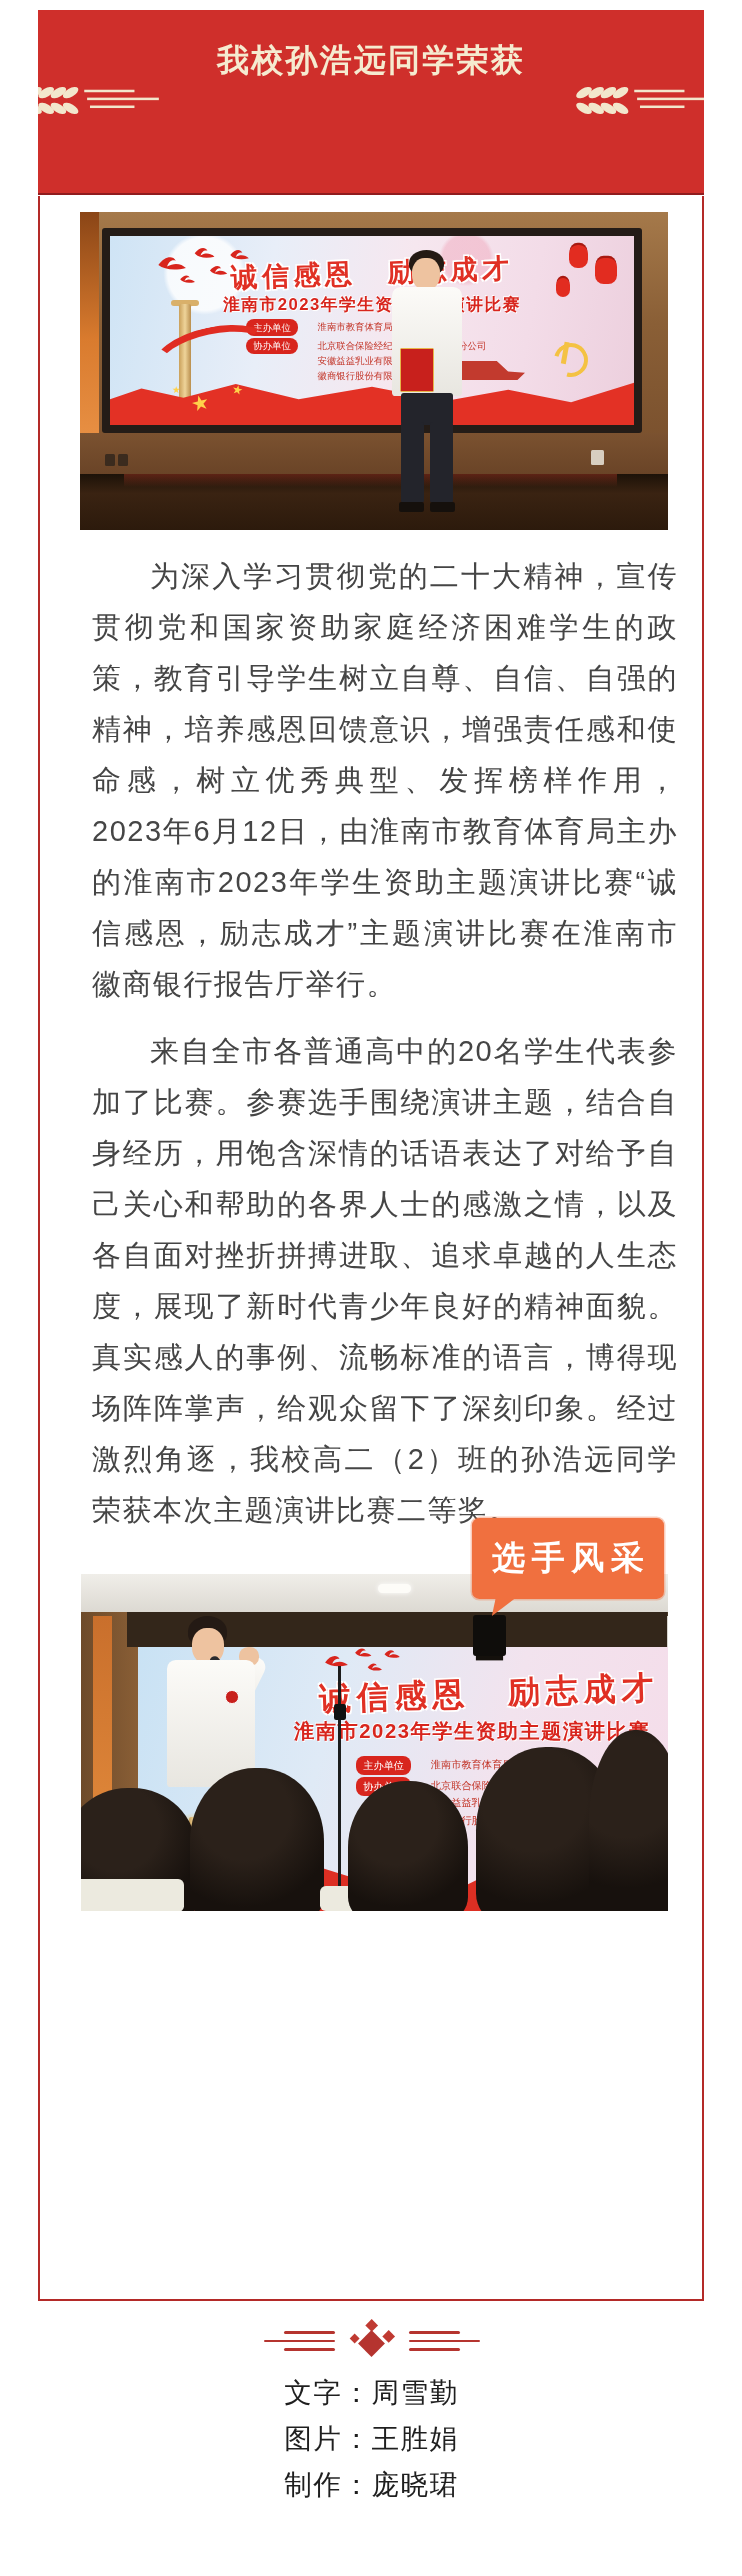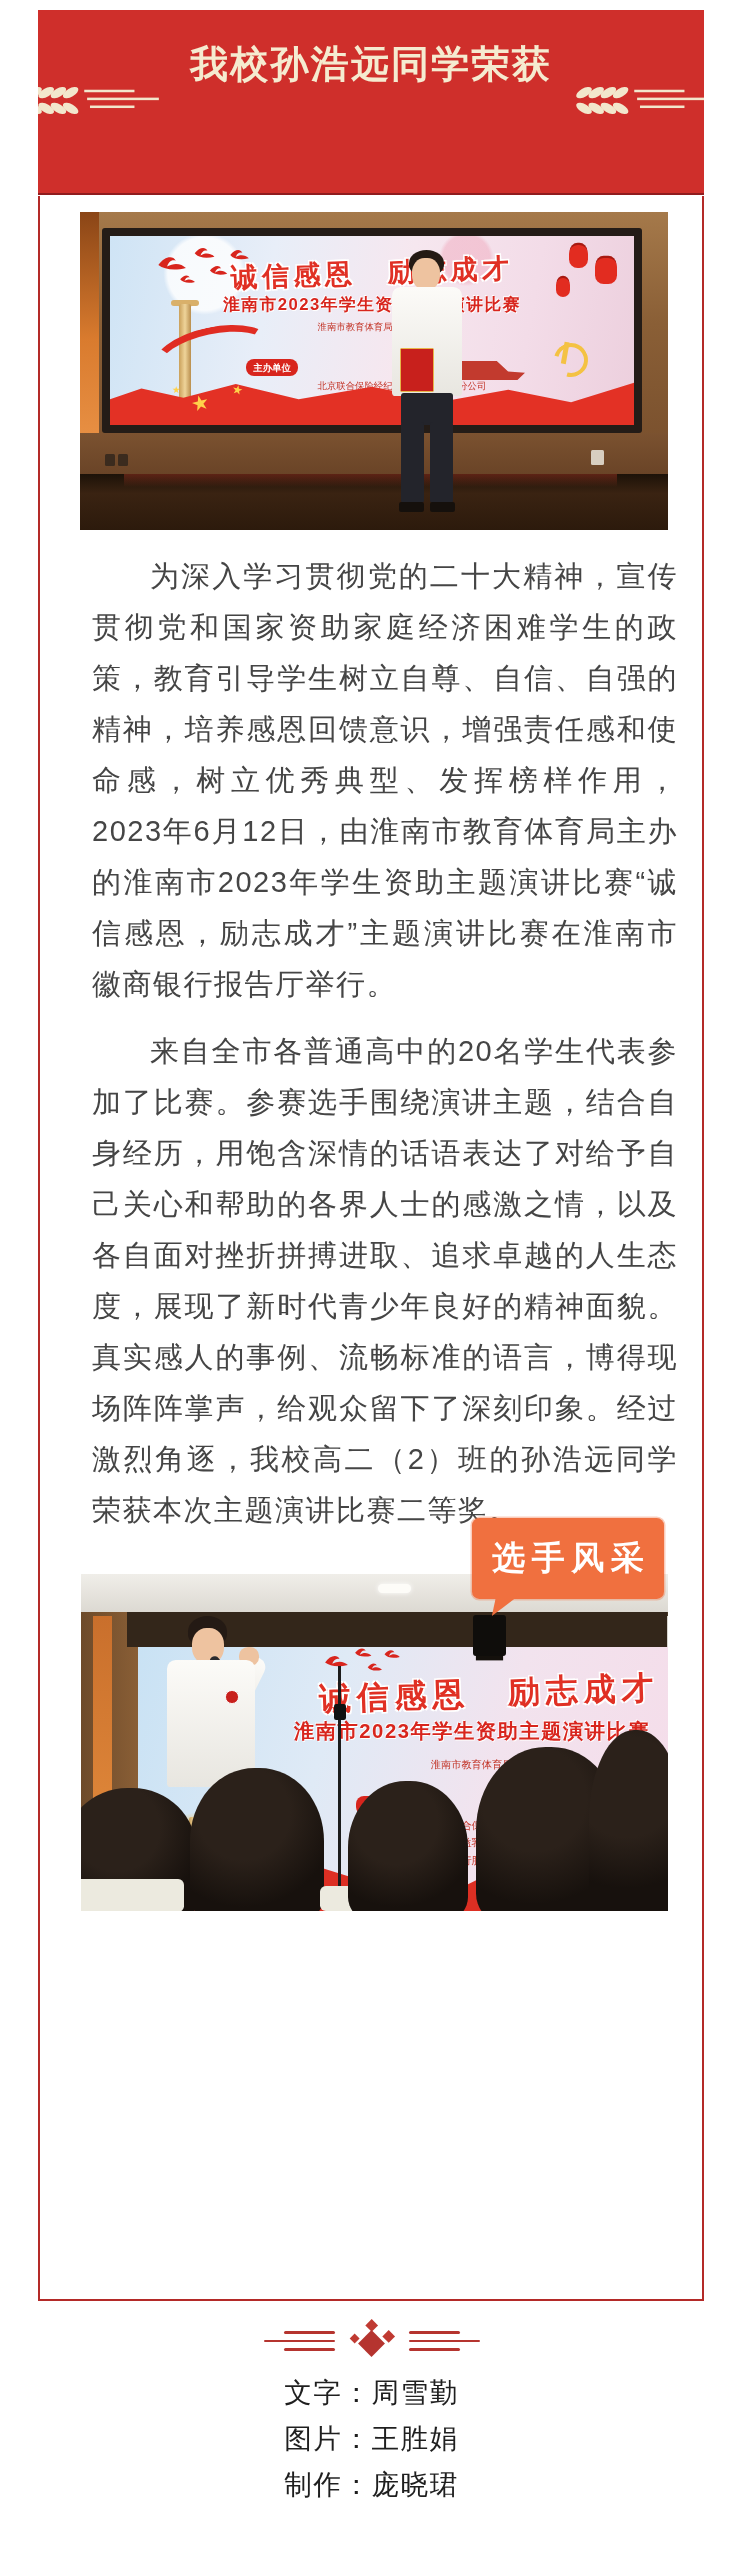--- a/index.html
+++ b/index.html
@@ -4,21 +4,21 @@
 <style>
   html,body{margin:0;padding:0;background:#ffffff;}
   .page{position:relative;width:743px;height:2576px;background:#fff;
         font-family:"Liberation Sans",sans-serif;overflow:hidden;}
 
   
   .banner{position:absolute;left:38px;top:10.2px;width:666px;height:183px;
           background:#cf2f2b;overflow:hidden;border-bottom:2.2px solid #8f1c1e;}
   .banner-title{position:absolute;width:100%;text-align:center;color:#f5ebd0;
           font-weight:bold;letter-spacing:2.2px;white-space:nowrap;}
-  .banner-title.t1{top:29px;font-size:38px;}
+  .banner-title.t1{top:29px;font-size:32px;}
   .banner-title.t2{top:93px;font-size:40px;}
   .wheat{position:absolute;top:74px;}
   .wheat.left{left:-11.6px;}
   .wheat.right{right:-10.2px;}
 
   
   .frame{position:absolute;left:38px;top:196px;width:666px;height:2105px;
          box-sizing:border-box;background:#fff;
          border-left:2.2px solid #b42a28;border-right:2.2px solid #b42a28;
          border-bottom:2.2px solid #b42a28;}
@@ -45,21 +45,21 @@
            radial-gradient(circle at 68% 12%,rgba(240,170,190,.5) 0 6%,transparent 7%),
            linear-gradient(100deg,#cfe4f5 0%,#e8eef8 30%,#f6e7ef 55%,#f3dce8 78%,#eccfdd 100%);}
   .callig{position:absolute;white-space:nowrap;font-weight:bold;color:#e03024;
           text-shadow:1.5px 1.5px 0 #fff,-1.5px -1.5px 0 #fff,1.5px -1.5px 0 #fff,-1.5px 1.5px 0 #fff,0 0 2.9px #fff;
           transform:rotate(-2deg);}
   .slide-sub{position:absolute;white-space:nowrap;font-weight:bold;color:#d8251d;
           text-shadow:0.7px 0.7px 0 #fff,-0.7px -0.7px 0 #fff;letter-spacing:1.5px;}
   .orgs{position:absolute;}
   .org-row{display:flex;align-items:flex-start;margin-bottom:2.2px;}
   .pill{flex:0 0 auto;background:#d8251d;color:#fff;border-radius:8px;
-        padding:0.7px 7.3px;margin-right:6.5px;font-weight:bold;margin-top:40px;}
+        padding:0.7px 7.3px;margin-right:6.5px;font-weight:normal;}
   .org-vals{color:#c23326;font-weight:normal;padding-left:13px;}
   .org-vals div{white-space:nowrap;}
   .huabiao-col{position:absolute;background:linear-gradient(90deg,#caa05a,#efd49a,#b98e4d);
         border-radius:2.2px;}
   .huabiao-cap{position:absolute;background:#d9b06a;border-radius:2.9px;}
   .ribbon{position:absolute;border:7.3px solid transparent;border-top-color:#e02c22;
         border-radius:50%;}
   .redwave{position:absolute;left:0;bottom:0;width:100%;height:57px;background:#e33125;
         clip-path:polygon(0 55%,6% 36%,14% 52%,24% 28%,36% 55%,50% 33%,64% 58%,76% 38%,88% 60%,100% 26%,100% 100%,0 100%);}
   .star{position:absolute;color:#ffd24a;}

